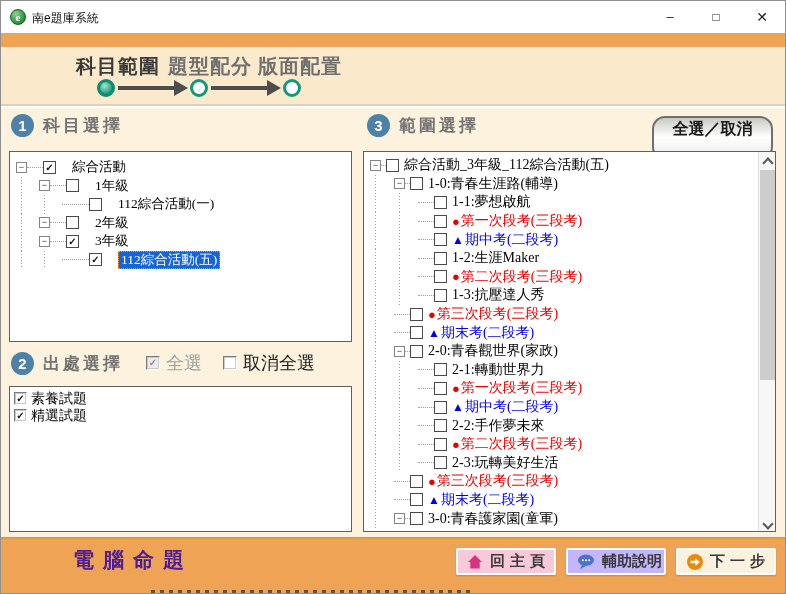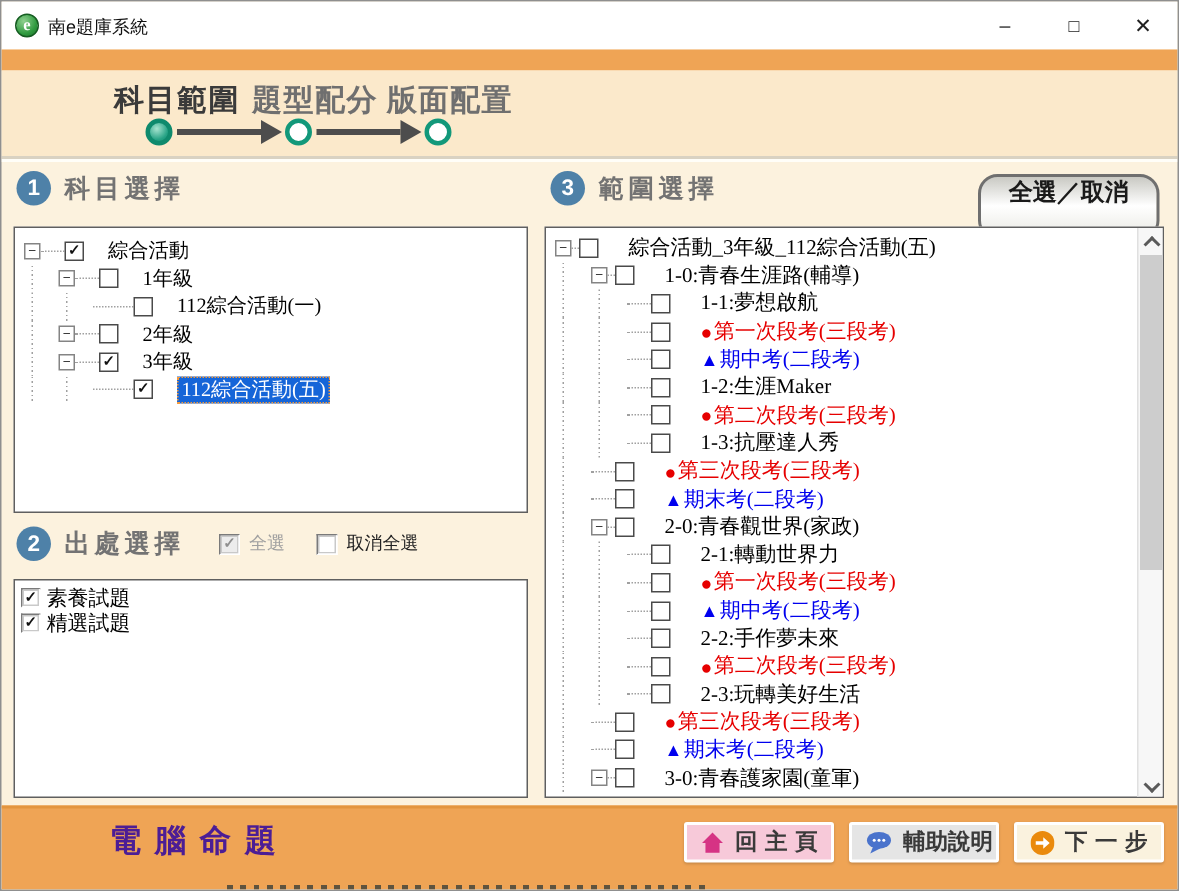--- a/index.html
+++ b/index.html
@@ -44,55 +44,55 @@
          background-size:1px 100%;background-repeat:no-repeat;background-position:5px 0;}
   #tree1 .guide{flex:0 0 23px;} #tree3 .guide{flex:0 0 24px;}
   .expbox{flex:0 0 11px;width:11px;height:11px;box-sizing:border-box;border:1px solid #848484;background:#fff;
           font:9px/9px "Liberation Sans",sans-serif;text-align:center;color:#333;}
   .hg{border-top:1px dotted #a0a0a0;height:0;}
   #tree1 .hg{flex:0 0 16px;} #tree1 .hg-long{flex:0 0 27px;}
   #tree3 .hg{flex:0 0 5px;}  #tree3 .hg-long{flex:0 0 16px;}
   .tcheck{flex:0 0 13px;width:13px;height:13px;box-sizing:border-box;border:1px solid #4a4a4a;background:#fff;
           font:bold 10px/11px "Liberation Sans",sans-serif;text-align:center;color:#111;}
   .tlabel{display:flex;align-items:center;white-space:nowrap;}
-  #tree1 .tlabel{margin-left:16px;} #tree3 .tlabel{margin-left:20px;}
+  #tree1 .tlabel{margin-left:16px;} #tree3 .tlabel{margin-left:5px;}
   .marker{font-family:"Liberation Sans",sans-serif;margin-right:1px;}
   .mc{color:#E60000;font-size:13px;} .mt{color:#0000EE;font-size:12px;}
   .ltext.red{color:#E60000;} .ltext.blue{color:#0000EE;}
   .ltext.selected{background:#1565D8;color:#fff;outline:1px dotted #F59B3C;outline-offset:-1px;padding:0 3px;}
   
   .lrow{display:flex;align-items:center;height:17px;font-family:"Liberation Serif",serif;font-size:14px;gap:4px;}
   .lcheck{flex:0 0 13px;width:13px;height:13px;box-sizing:border-box;background:#fff;
           border:1px solid;border-color:#7a7a7a #fff #fff #7a7a7a;box-shadow:0 0 0 1px #c9c9c9 inset;
           font:bold 10px/11px "Liberation Sans",sans-serif;text-align:center;color:#111;}
   
   .hck-group{display:flex;align-items:center;gap:6px;}
   .hcheck{width:14px;height:14px;box-sizing:border-box;background:#fff;border:1px solid;
           border-color:#7a7a7a #fff #fff #7a7a7a;box-shadow:0 0 0 1px #c9c9c9 inset;
           font:bold 10px/12px "Liberation Sans",sans-serif;text-align:center;color:#111;}
   .hcheck.dis{background:#ececec;color:#8f8f8f;}
-  .hck-label{font-size:12px;color:#222;} .hck-label.dis{color:#a0a0a0;}
+  .hck-label{font-size:18px;color:#222;} .hck-label.dis{color:#a0a0a0;}
   
   .pill-btn{position:absolute;left:651px;top:115px;width:121px;height:44px;box-sizing:border-box;
             border:2px solid #6f6f6f;border-radius:13px;text-align:center;font-size:16px;font-weight:bold;
             color:#1a1a1a;line-height:21px;background:linear-gradient(#c9c9c3,#ffffff 48%,#e9e9e3);cursor:default;}
   
   .sbar{position:absolute;top:151px;left:757px;width:17px;height:379px;background:#f7f7f7;border-left:1px solid #e0e0e0;box-sizing:border-box;}
   .sbtn{position:absolute;left:0;width:17px;height:17px;text-align:center;}
   .chev{display:inline-block;width:6px;height:6px;border-left:2px solid #5a5a5a;border-top:2px solid #5a5a5a;}
   .chev.up{transform:rotate(45deg);margin-top:7px;} .chev.down{transform:rotate(225deg);margin-top:3px;}
   .sthumb{position:absolute;left:1px;top:18px;width:15px;height:210px;background:#cdcdcd;}
   
   .footer{position:absolute;left:0;right:0;bottom:0;height:56px;background:#EFA455;border-top:2px solid #E3953F;box-sizing:border-box;}
   .brand{position:absolute;left:72px;top:7px;font-size:21px;font-weight:bold;color:#4c1d95;letter-spacing:9px;}
   .fbtn{position:absolute;top:9px;width:100px;height:27px;box-sizing:border-box;display:flex;align-items:center;
         gap:7px;padding-left:9px;border:2px solid #ffffff;border-radius:2px;box-shadow:0 1px 2px rgba(0,0,0,.18);
         font-size:15px;font-weight:bold;color:#3a3a3a;cursor:default;white-space:nowrap;}
   .fbtn .lbl{letter-spacing:5px;} .fbtn.help .lbl{letter-spacing:0;}
-  .fbtn.home{left:455px;background:#F7C9D9;} .fbtn.help{left:565px;background:#e5e5e5;} .fbtn.next{left:675px;background:#FAF2DE;}
+  .fbtn.home{left:455px;background:#F7C9D9;} .fbtn.help{left:565px;background:#c4b5fd;} .fbtn.next{left:675px;background:#FAF2DE;}
   .clip-strip{position:absolute;left:150px;bottom:0;width:320px;height:3px;opacity:.85;
               background:repeating-linear-gradient(90deg,#45453a 0 4px,rgba(0,0,0,0) 4px 9px);}
 </style>
 </head>
 <body>
 
 <div class="window">
 
   <div class="titlebar">
     <div class="app-icon">e</div>

